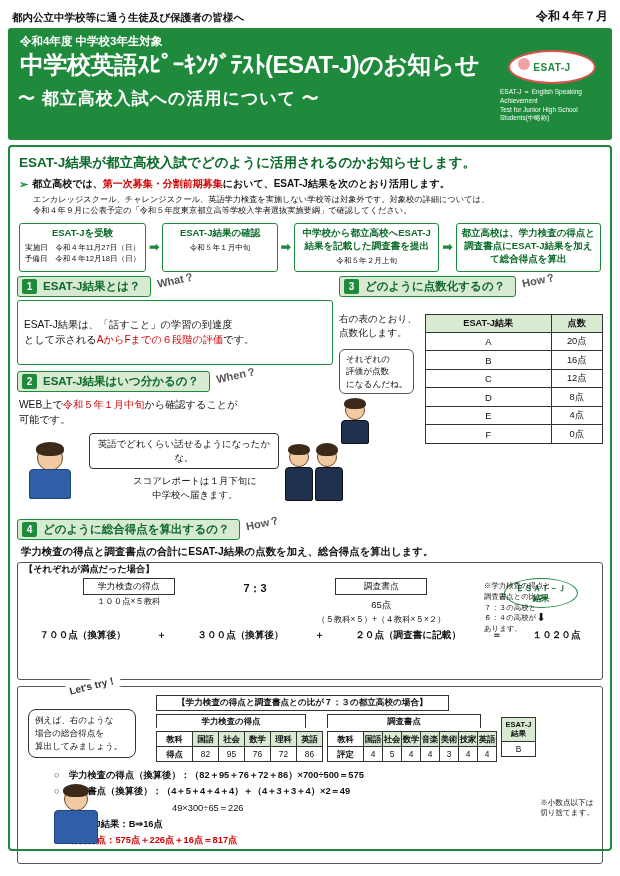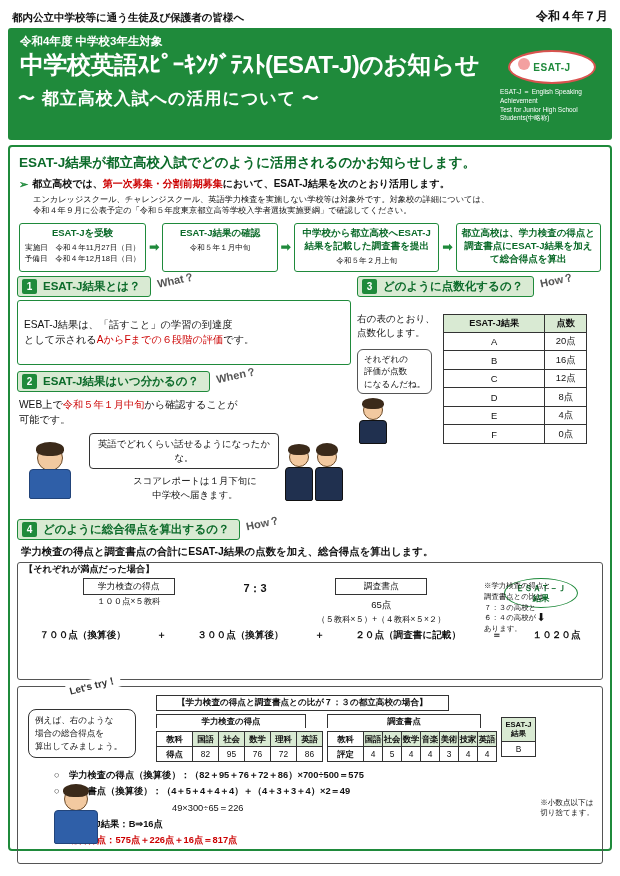--- a/index.html
+++ b/index.html
@@ -203,21 +203,21 @@
     border-radius: 2px;
     padding: 3px 6px;
     font-size: 9.4px;
     line-height: 1.45;
     background: #fff;
     display: inline-block;
   }
 
   table.score {
     border-collapse: collapse;
-    width: 144px;
+    width: 178px;
     font-size: 9.4px;
     margin-top: 2px;
   }
   table.score th, table.score td {
     border: 1px solid #333;
     text-align: center;
     padding: 2px 0;
     height: 15px;
   }
   table.score th { background: #d9ead3; font-weight: bold; font-size: 9.2px; }

